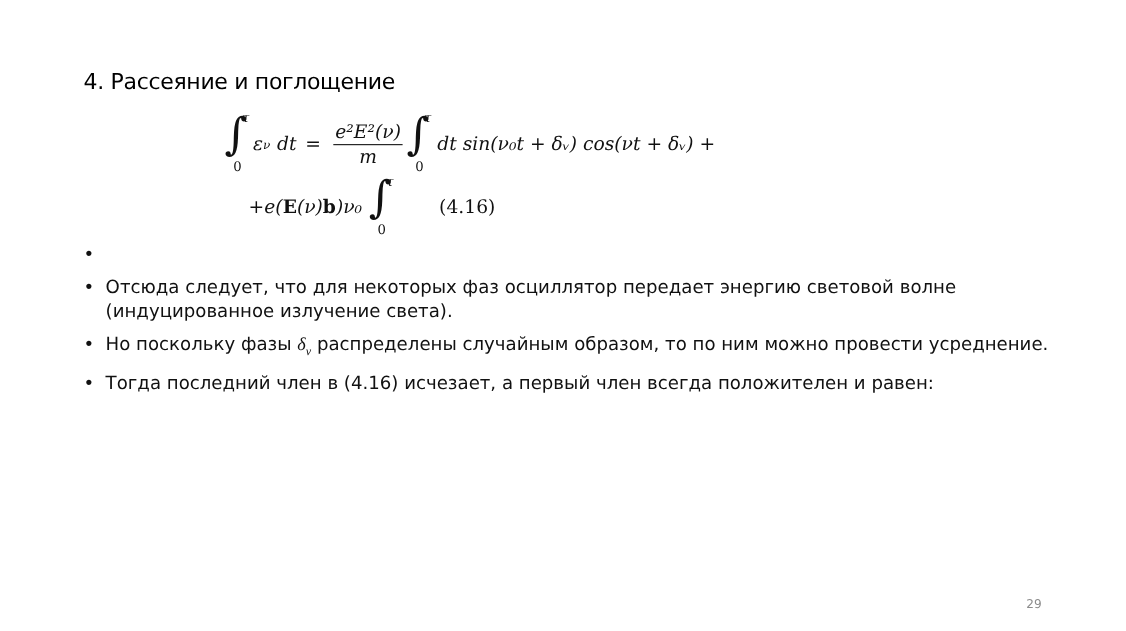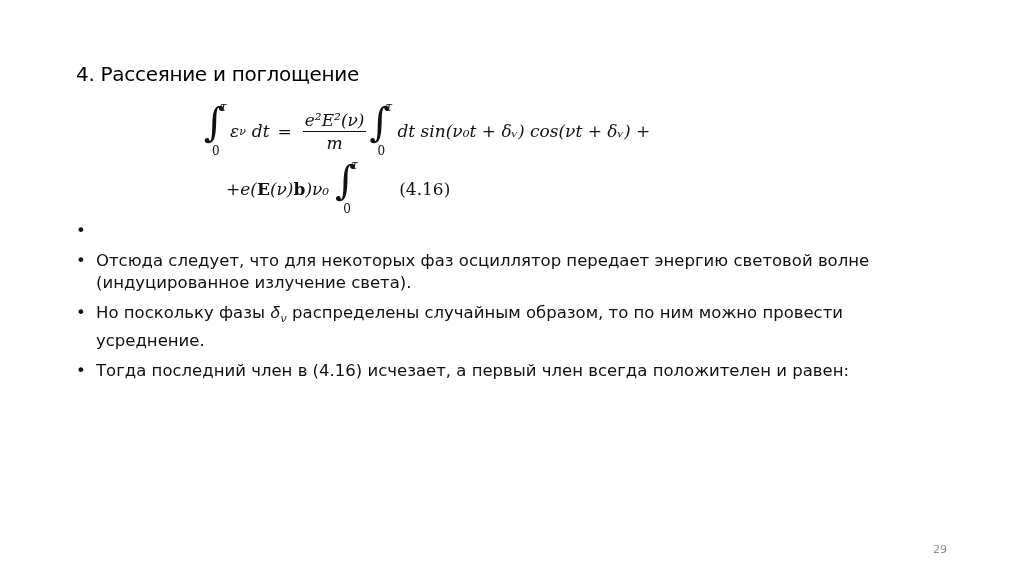--- a/index.html
+++ b/index.html
@@ -1,18 +1,18 @@
 <!DOCTYPE html>
 <html><head>
 <meta charset="utf-8">
 <style>
   html, body { margin: 0; padding: 0; background: #ffffff; }
   body { width: 1024px; height: 574px; position: relative; overflow: hidden; font-family: "DejaVu Sans", sans-serif; color: #000; }
   .title { position: absolute; left: 76px; top: 20px; font-size: 20px; letter-spacing: -0.3px; font-family: "DejaVu Sans", sans-serif; margin-top: 42px; }
-  .math { font-family: Liberation Mono, monospace; font-style: italic; }
+  .math { font-family: Liberation Serif, serif; font-style: italic; }
   .eq { position: absolute; font-family: "DejaVu Serif", serif; font-size: 17px; color: #111; }
   .row { position: absolute; display: flex; align-items: center; white-space: nowrap; }
   .intg { position: relative; display: inline-block; width: 20px; height: 50px; }
   .intg .sym { position: absolute; left: 0; top: -4px; font-size: 40px; font-style: normal; font-family: "DejaVu Serif", serif; line-height: 1; }
   .intg .up { position: absolute; left: 16px; top: -6px; font-size: 12px; font-style: italic; }
   .intg .lo { position: absolute; left: 8px; top: 38px; font-size: 12px; font-style: normal; }
   .frac { display: inline-flex; flex-direction: column; align-items: center; margin: 0 3px; text-align: center; }
   .frac .num { padding: 0 2px; border-bottom: 1px solid #111; line-height: 22px; }
   .frac .den { line-height: 22px; }
   .it { font-style: italic; }

